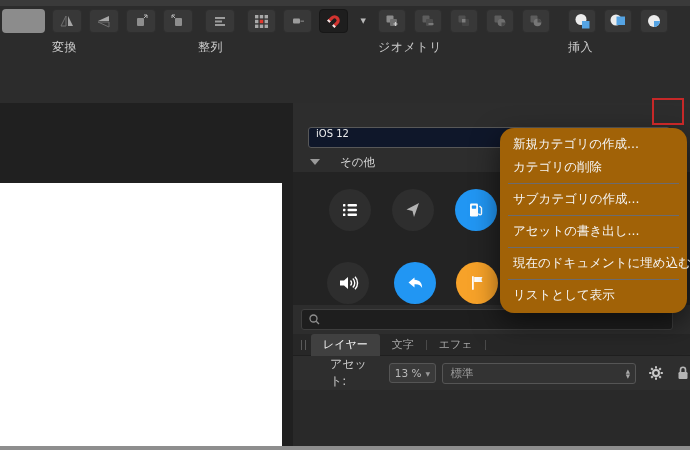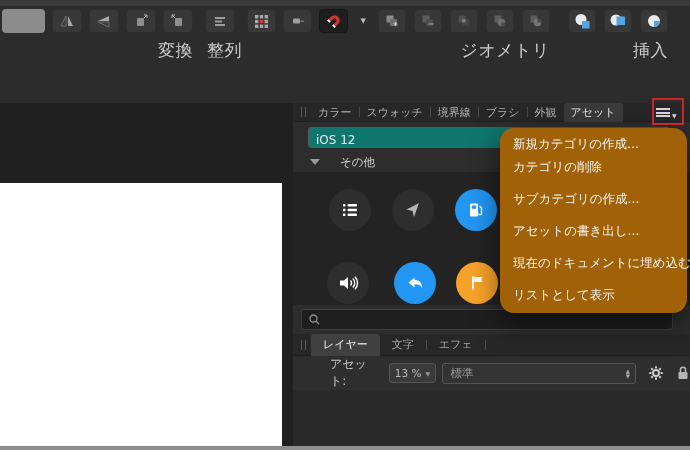--- a/index.html
+++ b/index.html
@@ -11,21 +11,21 @@
   .topstrip { position:absolute; left:0; top:0; width:690px; height:6px; background:#3a3a3a; }
   .tgroup { position:absolute; top:9px; }
   .btnrow { display:flex; align-items:center; }
   .tbtn { width:30px; height:24px; margin-right:7px; background:#383838; border:1px solid #2e2e2e;
           border-radius:4px; display:flex; align-items:center; justify-content:center; }
   .tbtn.sm { width:28px; margin-right:8px; }
   .tbtn.last { margin-right:0; }
   .tbtn.active { background:#1e1e1e; border-color:#171717; }
   .arrowbtn { width:16px; height:24px; display:flex; align-items:center; justify-content:center;
               color:#b9b9b9; font-size:7px; }
-  .glabel { margin-top:6px; text-align:right; font-size:17px; color:#cdcdcd; letter-spacing:.5px; }
+  .glabel { margin-top:6px; text-align:left; font-size:12px; color:#cdcdcd; letter-spacing:.5px; }
   .blankbtn { position:absolute; left:2px; top:9px; width:43px; height:24px; background:#8c8c8c;
               border-radius:4px; }
 
   
   .canvas-area { position:absolute; left:0; top:103px; width:293px; height:343px; background:#202020; }
   .white-canvas { position:absolute; left:0; top:80px; width:282px; height:263px; background:#ffffff; }
   .bottom-strip { position:absolute; left:0; top:446px; width:690px; height:4px; background:#8e8e8e; }
 
   .panel { position:absolute; left:293px; top:103px; width:397px; height:343px; background:#2d2d2d; }
 
@@ -37,23 +37,23 @@
   .ptab { font-size:11px; color:#b4b4b4; padding:0 7px; height:19px; display:flex; align-items:center; white-space:nowrap; }
   .ptab.active { background:#3a3a3a; color:#f0f0f0; border-radius:3px 3px 0 0; }
   .tsep { width:1px; height:10px; background:#4a4a4a; }
   .hamburger { position:absolute; right:12px; top:2px; width:22px; height:15px; display:flex;
                align-items:center; }
   .hamburger .bars { width:14px; }
   .hamburger .bars div { height:2px; background:#d8d8d8; margin:1.5px 0; }
   .hamburger .caret { font-size:6px; color:#d8d8d8; margin-left:2px; margin-top:6px; }
 
   
-  .catselect { position:absolute; left:15px; top:24px; width:362px; height:21px; background:#0f766e;
-               border:1px solid #585858; border-radius:3px; color:#ededed; font-size:12px;
-               display:flex; align-items:flex-end; padding-left:7px; }
+  .catselect { position:absolute; left:15px; top:24px; width:362px; height:21px; background:#0f172a;
+               border:1px solid #585858; border-radius:3px; color:#ededed; font-size:10px;
+               display:flex; align-items:flex-start; padding-left:7px; }
   .grouphdr { position:absolute; left:0; top:49px; width:397px; height:20px; display:flex;
               align-items:center; color:#d8d8d8; font-size:11.5px;gap:12px; }
   .disc { width:0; height:0; border-left:5px solid transparent; border-right:5px solid transparent;
           border-top:6px solid #9a9a9a; margin:0 8px 0 17px; }
   .assetgrid { position:absolute; left:0; top:69px; width:397px; height:133px; background:#232323; }
   .acirc { position:absolute; width:42px; height:42px; border-radius:50%; display:flex;
            align-items:center; justify-content:center; }
   .acirc.dark { background:#2e2e2e; }
   .acirc.blue { background:#2196f3; }
   .acirc.orange { background:#f7a229; }
@@ -245,41 +245,20 @@
     <div class="glabel">挿入</div>
   </div>
 </div>
 
 <div class="canvas-area">
   <div class="white-canvas"></div>
 </div>
 
 <div class="panel">
 
-  <div class="ptabs">
-    <div class="grip"></div>
-    <div class="ptab">カラー</div>
-    <div class="tsep"></div>
-    <div class="ptab">スウォッチ</div>
-    <div class="tsep"></div>
-    <div class="ptab">境界線</div>
-    <div class="tsep"></div>
-    <div class="ptab">ブラシ</div>
-    <div class="tsep"></div>
-    <div class="ptab">外観</div>
-    <div class="ptab active">アセット</div>
-    <div class="hamburger">
-      <div class="bars">
-          <div></div>
-          <div></div>
-          <div></div>
-        </div>
-      <div class="caret">▼</div>
-    </div>
-  </div>
 
   <div class="catselect">
     <span>iOS 12</span>
   </div>
 
   <div class="grouphdr">
     <div class="disc"></div>
     <span>その他</span>
   </div>
 

